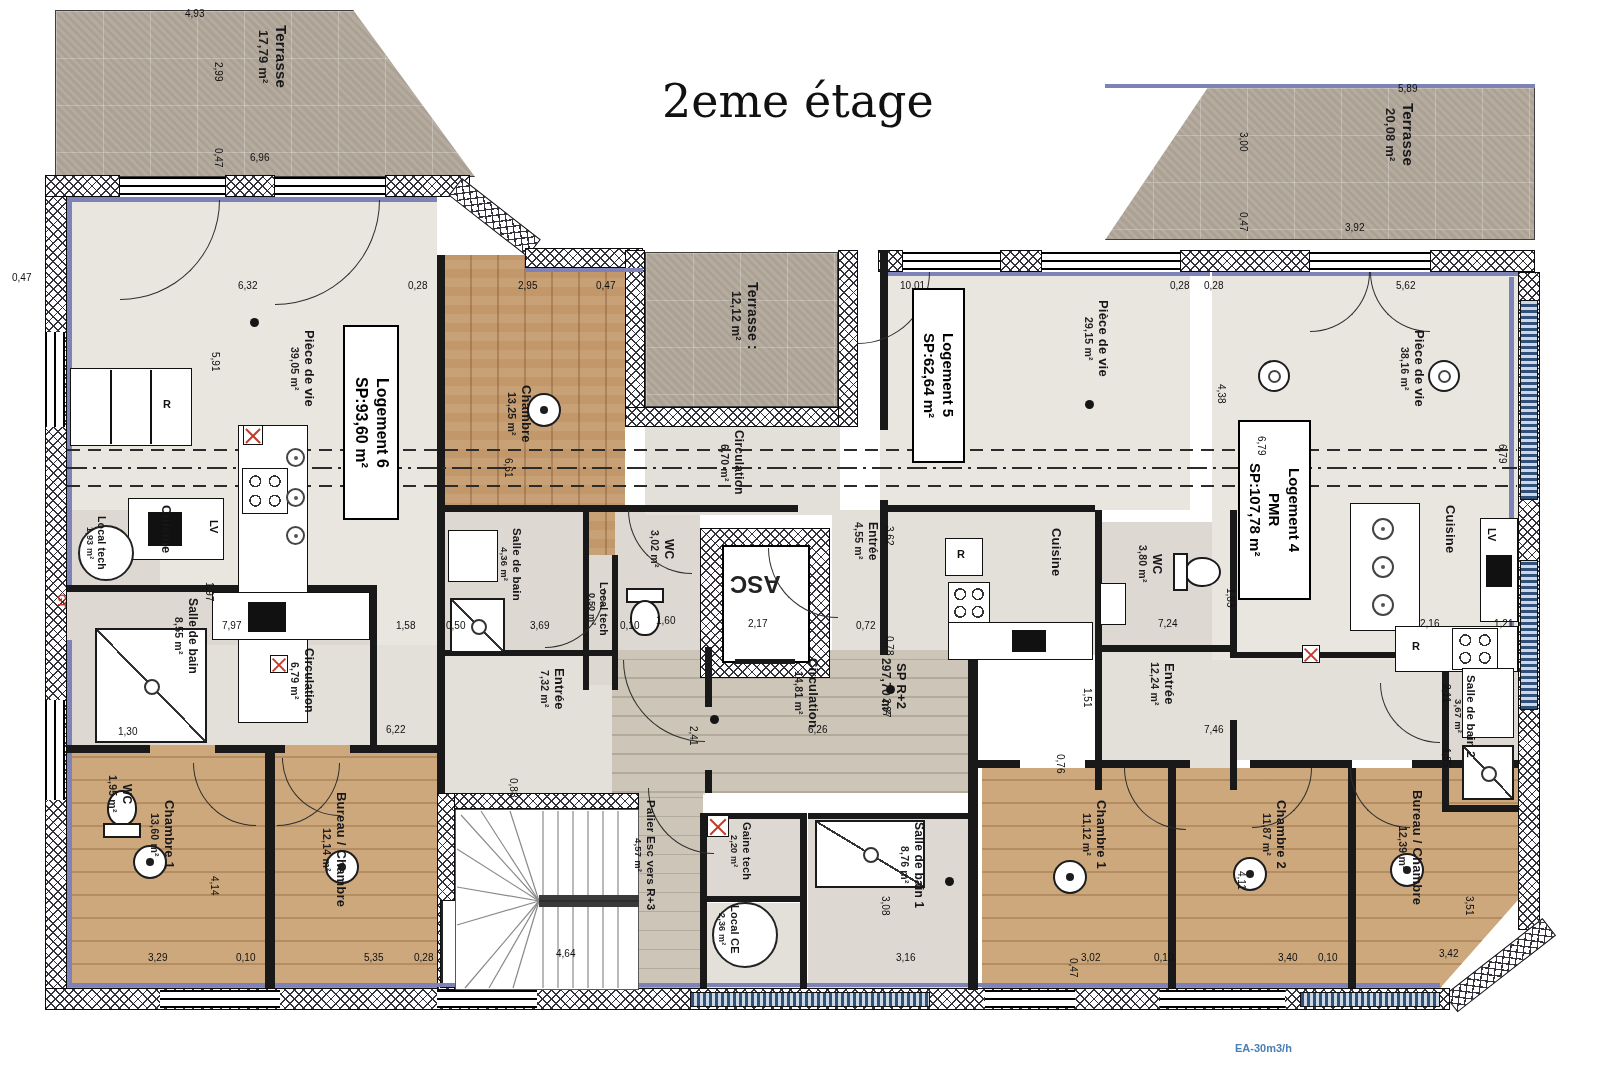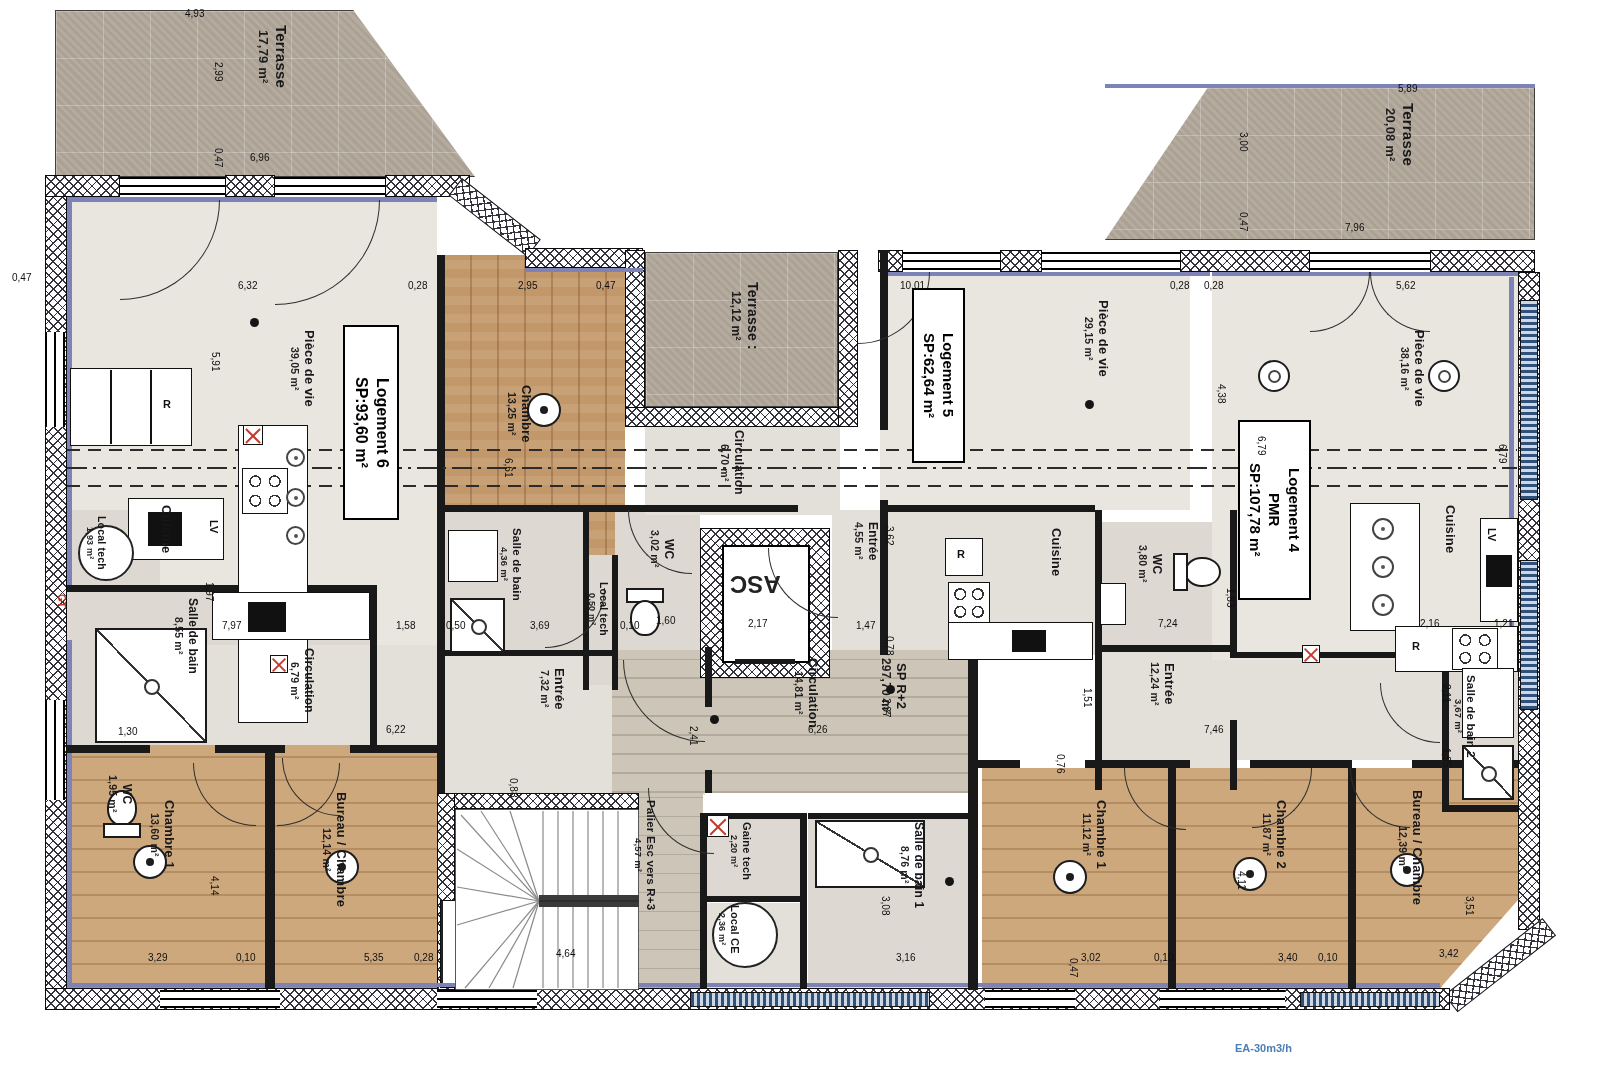--- a/index.html
+++ b/index.html
@@ -324,20 +324,21 @@
   <div class="dot" style="left:1085px;top:400px;width:9px;height:9px"></div>
   <div class="dot" style="left:710px;top:715px;width:9px;height:9px"></div>
   <div class="dot" style="left:945px;top:877px;width:9px;height:9px"></div>
   <div class="dot" style="left:886px;top:685px;width:9px;height:9px"></div>
 
   <div class="redx" style="left:243px;top:425px;width:20px;height:20px"></div>
   <div class="redx" style="left:270px;top:655px;width:18px;height:18px"></div>
   <div class="redx" style="left:707px;top:815px;width:22px;height:22px"></div>
   <div class="redx" style="left:1302px;top:645px;width:18px;height:18px"></div>
 
+  <div class="ttl" style="left:662px;top:78px">2eme étage</div>
   <div class="ea" style="left:1235px;top:1042px">EA-30m3/h</div>
   <span class="gt" style="left:56px;top:594px">GT</span>
 
   <div class="vl" style="left:255px;top:25px;font-size:15px">
     <div>Terrasse</div>
     <div class="ar" style="font-size:13px">17,79 m²</div>
   </div>
   <div class="vl" style="left:728px;top:282px;font-size:14px">
     <div>Terrasse :</div>
     <div class="ar" style="font-size:12px">12,12 m²</div>
@@ -491,34 +492,34 @@
   <span class="dim" style="left:12px;top:272px">0,47</span>
   <span class="dim" style="left:238px;top:280px">6,32</span>
   <span class="dim" style="left:408px;top:280px">0,28</span>
   <span class="dim" style="left:518px;top:280px">2,95</span>
   <span class="dim" style="left:596px;top:280px">0,47</span>
   <span class="dim" style="left:900px;top:280px">10,01</span>
   <span class="dim" style="left:1170px;top:280px">0,28</span>
   <span class="dim" style="left:1398px;top:83px">5,89</span>
   <span class="dim v" style="left:1238px;top:132px">3,00</span>
   <span class="dim v" style="left:1238px;top:212px">0,47</span>
-  <span class="dim" style="left:1345px;top:222px">7,96</span>
+  <span class="dim" style="left:1345px;top:222px">3,92</span>
   <span class="dim" style="left:1396px;top:280px">5,62</span>
   <span class="dim" style="left:1204px;top:280px">0,28</span>
   <span class="dim v" style="left:210px;top:352px">5,91</span>
   <span class="dim v" style="left:503px;top:458px">6,61</span>
   <span class="dim v" style="left:204px;top:582px">1,97</span>
   <span class="dim" style="left:222px;top:620px">7,97</span>
   <span class="dim" style="left:396px;top:620px">1,58</span>
   <span class="dim" style="left:446px;top:620px">0,50</span>
   <span class="dim" style="left:530px;top:620px">3,69</span>
   <span class="dim" style="left:620px;top:620px">0,10</span>
   <span class="dim" style="left:656px;top:615px">1,60</span>
   <span class="dim" style="left:748px;top:618px">2,17</span>
-  <span class="dim" style="left:856px;top:620px">1,47</span>
+  <span class="dim" style="left:856px;top:620px">0,72</span>
   <span class="dim v" style="left:884px;top:526px">3,62</span>
   <span class="dim v" style="left:884px;top:636px">0,78</span>
   <span class="dim" style="left:1158px;top:618px">7,24</span>
   <span class="dim v" style="left:1082px;top:688px">1,51</span>
   <span class="dim v" style="left:1055px;top:754px">0,76</span>
   <span class="dim v" style="left:1225px;top:588px">1,83</span>
   <span class="dim" style="left:1420px;top:618px">2,16</span>
   <span class="dim" style="left:1494px;top:618px">1,21</span>
   <span class="dim v" style="left:1216px;top:384px">4,38</span>
   <span class="dim v" style="left:1256px;top:436px">6,79</span>

